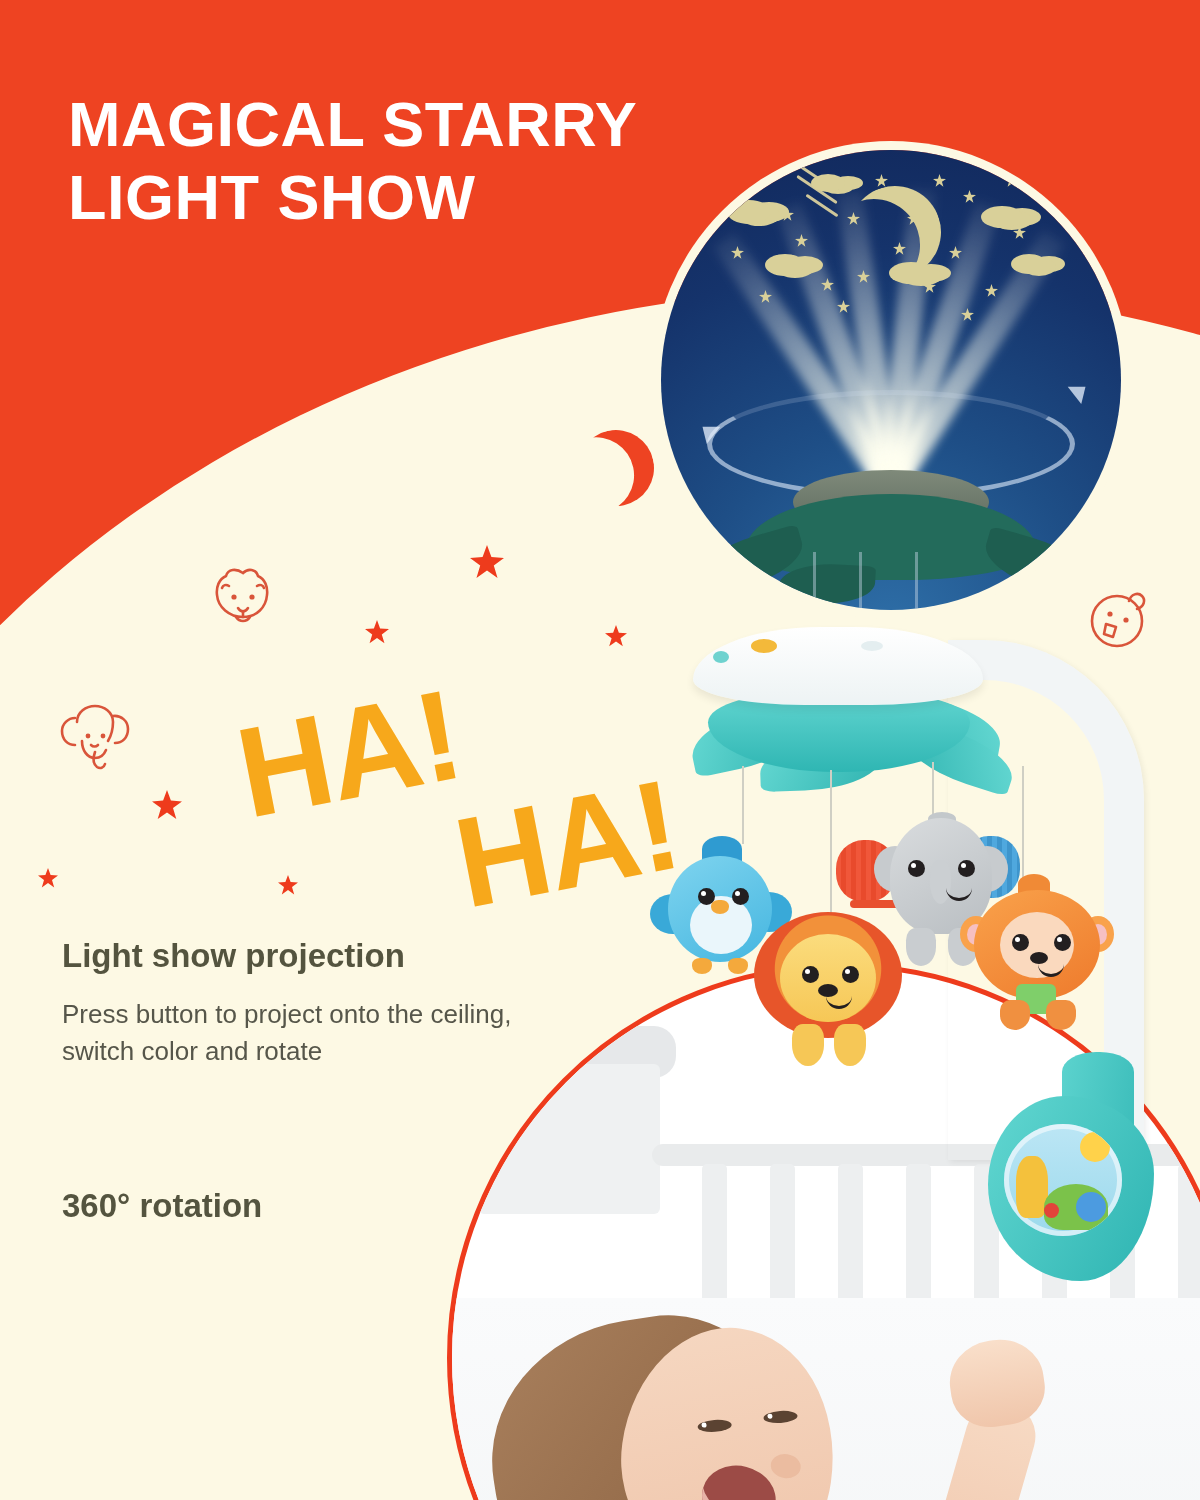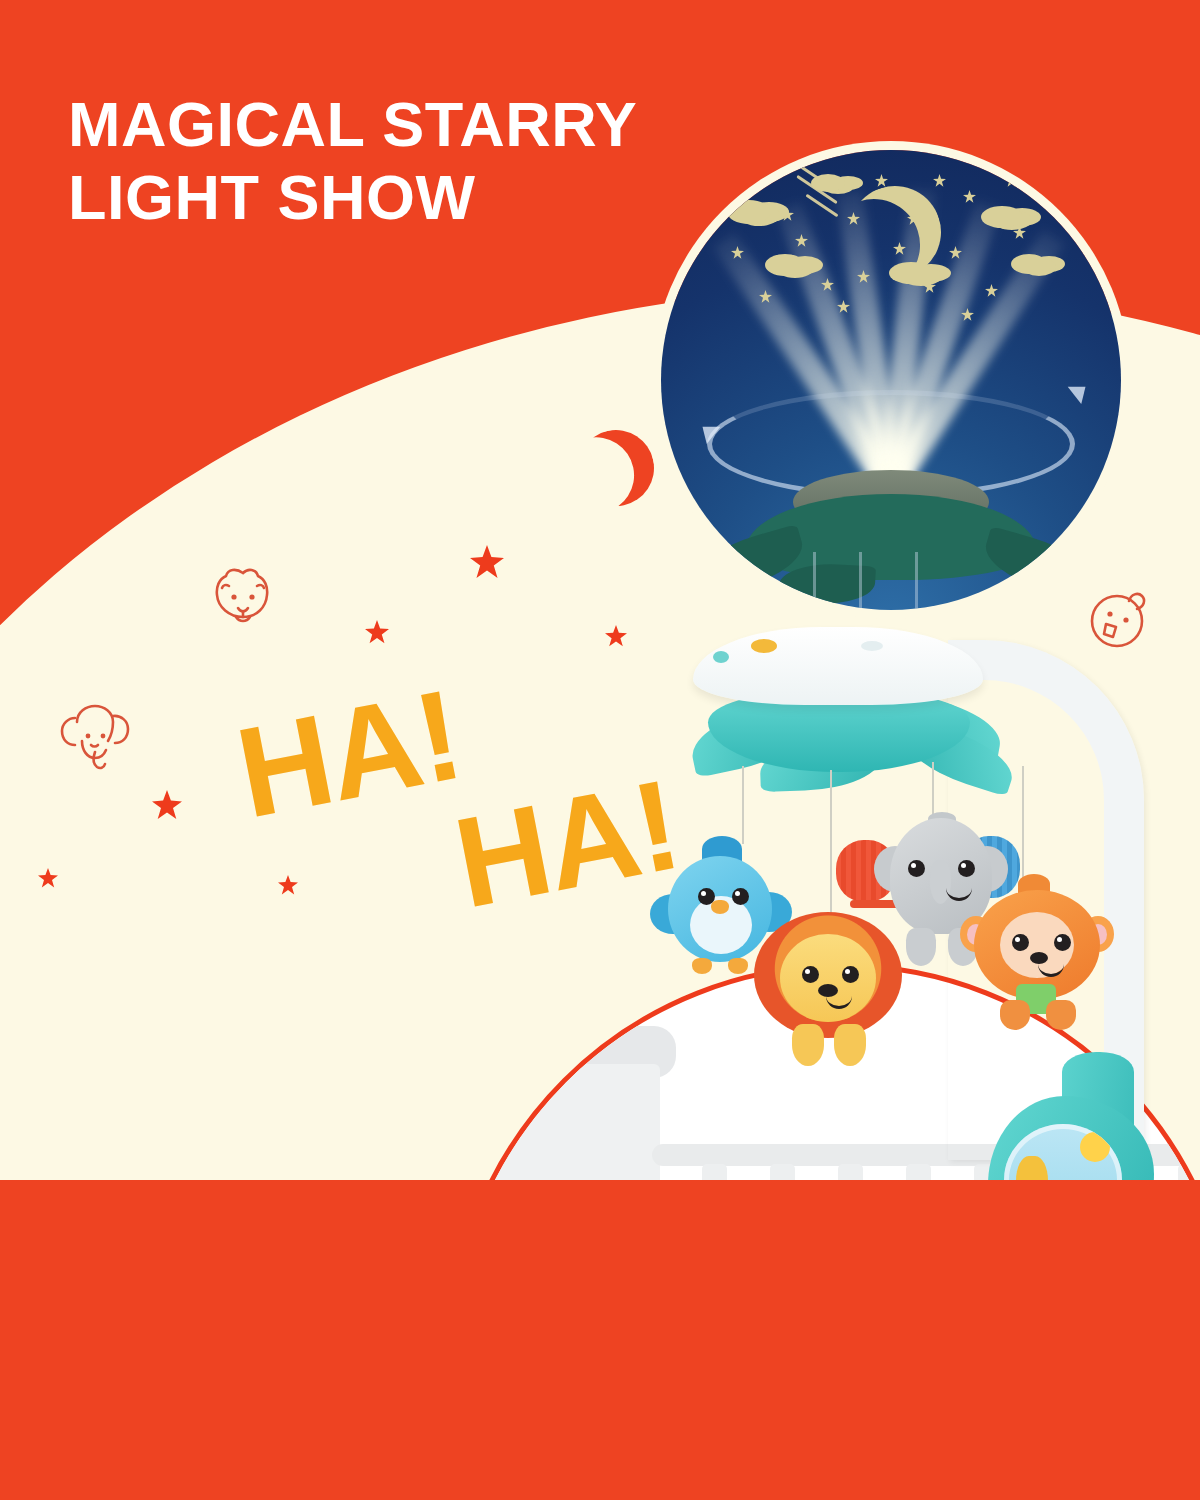--- a/index.html
+++ b/index.html
@@ -7,21 +7,21 @@
   body {
     font-family:"Liberation Sans", sans-serif;
     background:#EE4322;
     overflow:hidden;
     position:relative;
   }
 
   
   #stage {
     position:absolute; inset:0;
-    width:1200px; height:1180px;
+    width:1200px; height:1500px;
     overflow:hidden;
     background:#EE4322;
   }
 
   
   .cream-wave {
     position:absolute;
     left:-360px;
     top:300px;
     width:2100px;
@@ -641,17 +641,22 @@
           <span class="eye-shine"></span>
         </div>
       <div style="position:absolute; left:70px; top:80px; width:18px; height:12px; background:#231F20; border-radius:50%;"></div>
       <div class="smile" style="left:78px; top:92px;"></div>
       <div class="bib"></div>
       <div class="foot" style="left:40px;"></div>
       <div class="foot" style="left:86px;"></div>
     </div>
   </div>
 
+  <div class="feat" id="feat-1">
+    <div class="feat-title">Light show projection</div>
+    <div class="feat-body">Press button to project onto the ceiling, switch color and rotate</div>
+  </div>
 
   <div class="feat" id="feat-2">
+    <div class="feat-title">360° rotation</div>
   </div>
 
 </div>
 
 </body></html>

